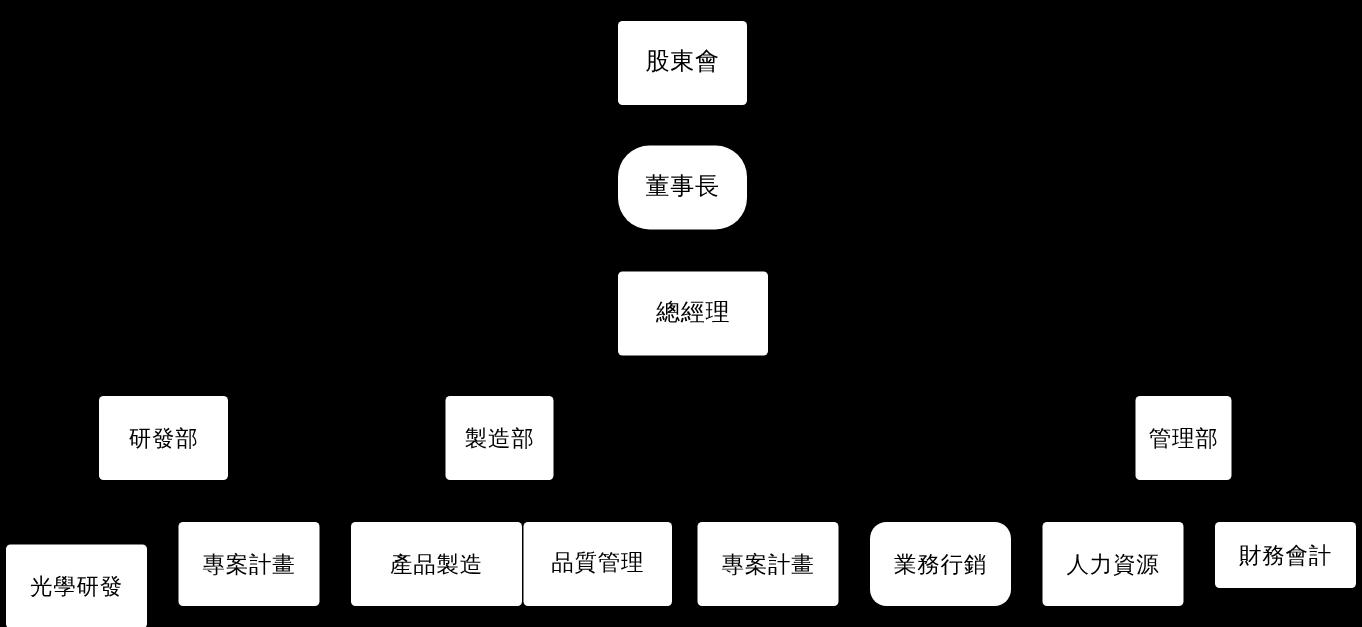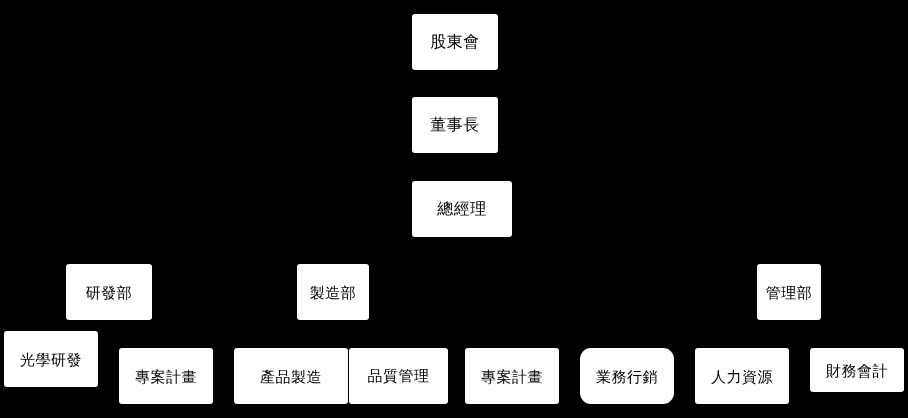--- a/index.html
+++ b/index.html
@@ -23,21 +23,21 @@
     display: flex;
     align-items: center;
     justify-content: center;
     font-size: 16px;
     line-height: 1;
     letter-spacing: 0.5px;
     box-sizing: border-box;
     white-space: nowrap;
   }
   .node.lvl1 { font-size: 16px; }
-  .node.lvl2 { font-size: 16px; }
+  .node.lvl2 { font-size: 16px; border-radius: 21px; }
   .node.lvl3 { font-size: 16px; }
   .node.lvl4 { font-size: 15px; }
   .node.lvl5 { font-size: 15px; }
 </style>
 </head>
 <body>
 
 <div id="canvas">
 
   <div class="node lvl1" style="left:412px; top:14px; width:86px; height:56px;">
@@ -55,21 +55,21 @@
   <div class="node lvl4" style="left:66px; top:264px; width:86px; height:56px;">
     <span>研發部</span>
   </div>
   <div class="node lvl4" style="left:297px; top:264px; width:72px; height:56px;">
     <span>製造部</span>
   </div>
   <div class="node lvl4" style="left:757px; top:264px; width:64px; height:56px;">
     <span>管理部</span>
   </div>
 
-  <div class="node lvl5" style="left:4px; top:331px; width:94px; height:56px;">
+  <div class="node lvl5" style="left:4px; top:363px; width:94px; height:56px;">
     <span>光學研發</span>
   </div>
   <div class="node lvl5" style="left:119px; top:348px; width:94px; height:56px;">
     <span>專案計畫</span>
   </div>
   <div class="node lvl5" style="left:234px; top:348px; width:114px; height:56px;">
     <span>產品製造</span>
   </div>
   <div class="node lvl5" style="left:349px; top:348px; width:99px; height:56px;font-family:Liberation Serif, serif;">
     <span>品質管理</span>

